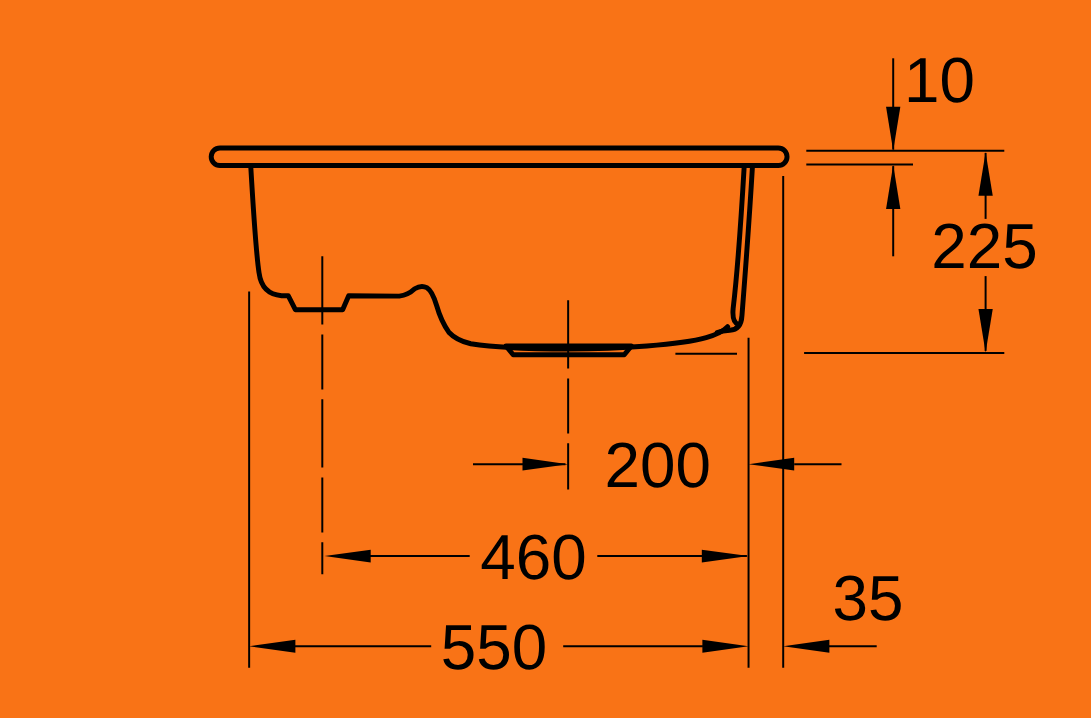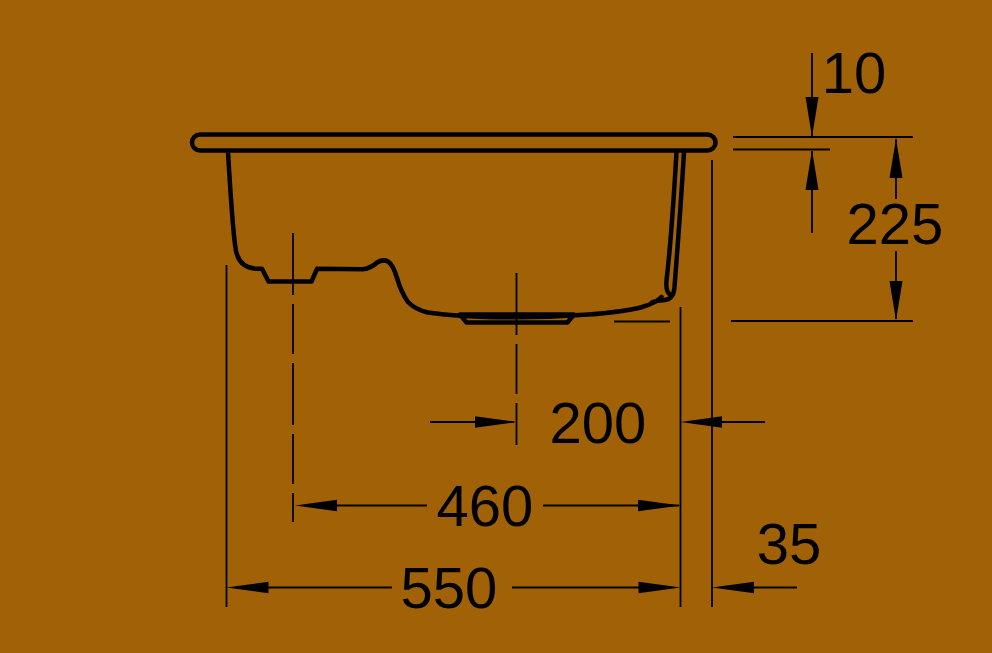--- a/index.html
+++ b/index.html
@@ -1,19 +1,19 @@
 <!DOCTYPE html>
 <html><head>
 <meta charset="utf-8">
 <style>
   html,body{margin:0;padding:0;background:#fff;}
   .canvas{
     position:relative;
     width:992px;height:653px;
-    background:#a16207;
+    background:#f97316;
     overflow:hidden;
     font-family:"Liberation Sans",sans-serif;
   }
   svg{display:block;}
   .dim-text{
     font-family:"Liberation Sans",sans-serif;
     font-size:58px;
     fill:#000;
   }
   .thick{stroke:#000;stroke-width:4.5;fill:none;stroke-linecap:round;stroke-linejoin:round;}

